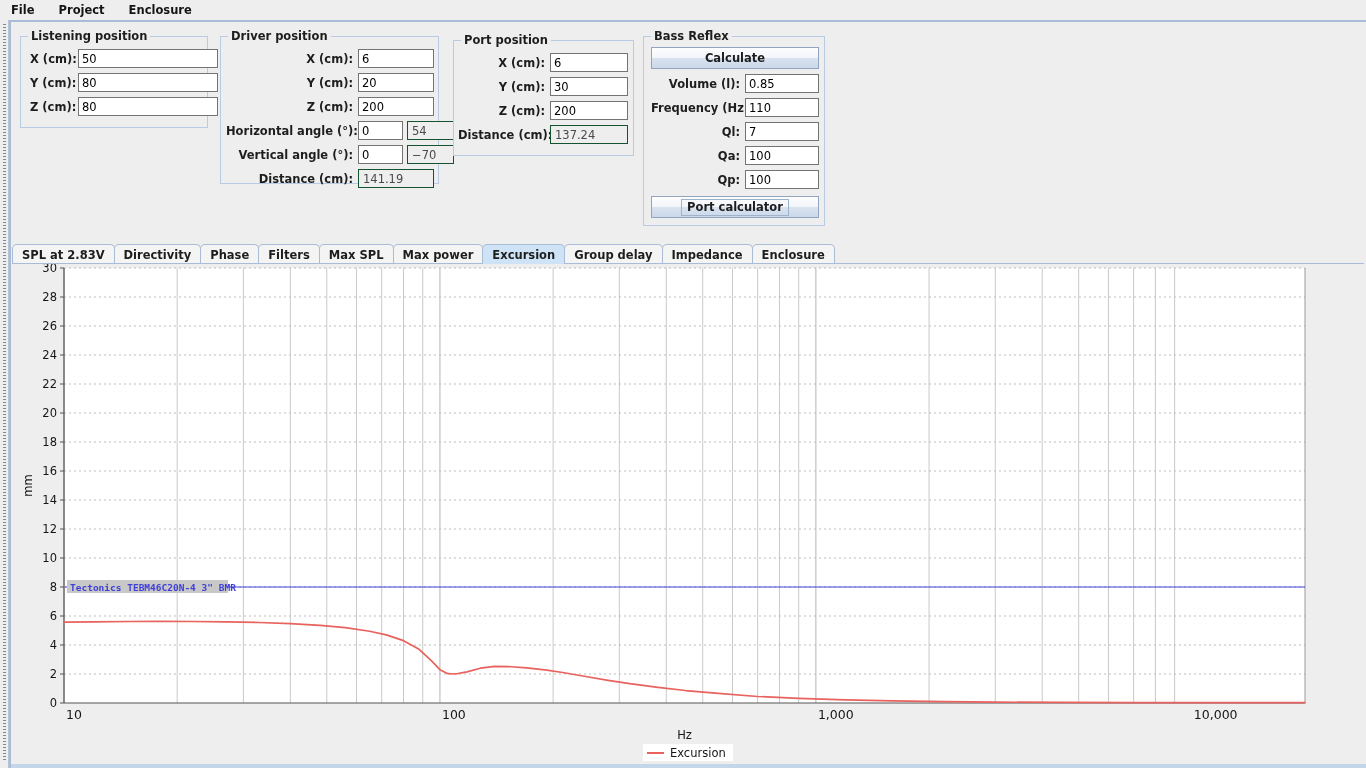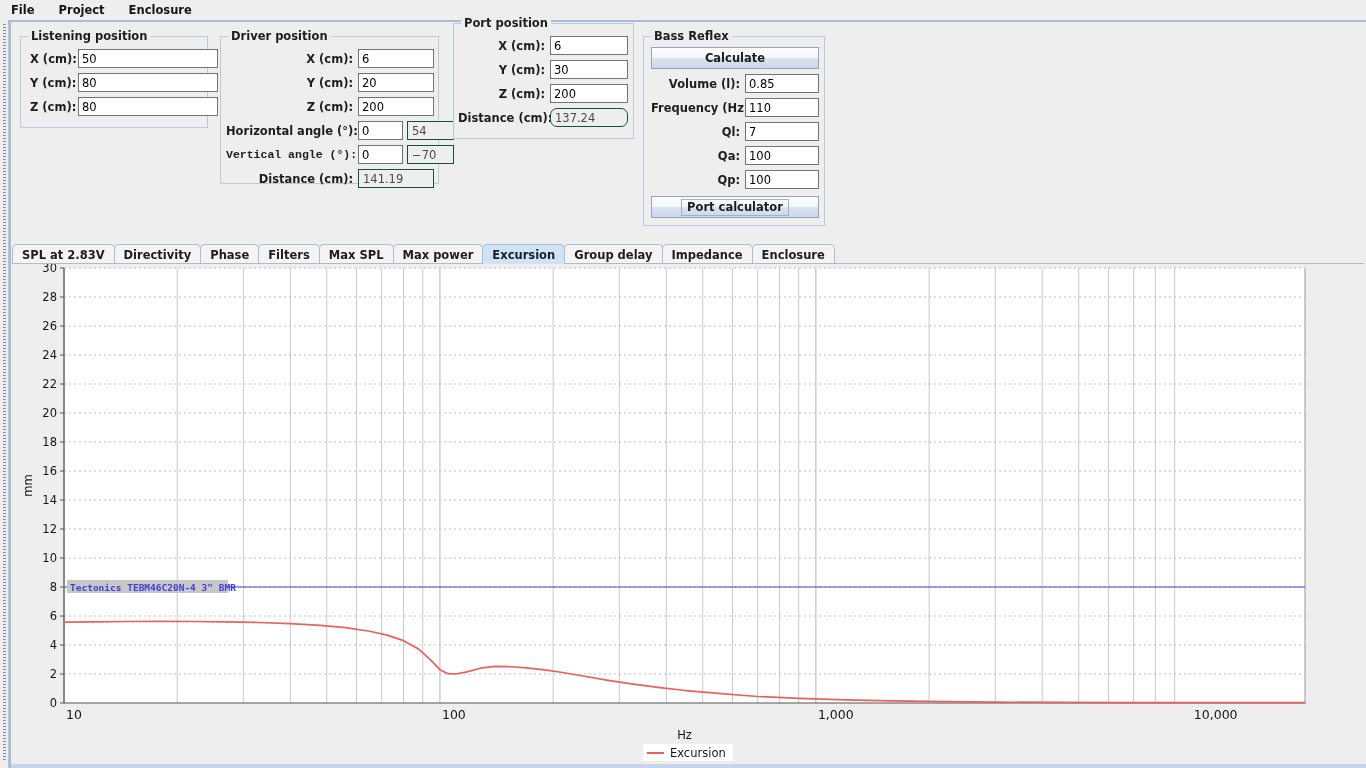--- a/index.html
+++ b/index.html
@@ -251,48 +251,48 @@
     <div class="frow" style="left:5px; top:60px;">
       <div class="flabel" style="width:132px;">Z (cm):</div>
       <input class="fin" style="width: 76px;" value="200">
     </div>
     <div class="frow" style="left:5px; top:84px;">
       <div class="flabel" style="width:132px;">Horizontal angle (°):</div>
       <input class="fin" style="width: 45px;" value="0">
       <div class="fro" style="width:47px; margin-left:4px;">54</div>
     </div>
     <div class="frow" style="left:5px; top:108px;">
-      <div class="flabel" style="width:132px;font-family:Liberation Mono, monospace;">Vertical angle (°):</div>
+      <div class="flabel" style="width:132px;">Vertical angle (°):</div>
       <input class="fin" style="width: 45px;" value="0">
       <div class="fro" style="width:47px; margin-left:4px;">−70</div>
     </div>
     <div class="frow" style="left:5px; top:132px;">
       <div class="flabel" style="width:132px;">Distance (cm):</div>
       <div class="fro" style="width:76px;">141.19</div>
     </div>
   </div>
 
-  <div class="groupbox" style="left:442px; top:1px; width:181px; height:116px;">
+  <div class="groupbox" style="left:442px; top:18px; width:181px; height:116px;">
     <div class="gtitle">Port position</div>
 
     <div class="frow" style="left:4px; top:12px;">
       <div class="flabel" style="width:92px;">X (cm):</div>
       <input class="fin" style="width: 78px;" value="6">
     </div>
     <div class="frow" style="left:4px; top:36px;">
       <div class="flabel" style="width:92px;">Y (cm):</div>
       <input class="fin" style="width: 78px;" value="30">
     </div>
     <div class="frow" style="left:4px; top:60px;">
       <div class="flabel" style="width:92px;">Z (cm):</div>
       <input class="fin" style="width: 78px;" value="200">
     </div>
     <div class="frow" style="left:4px; top:84px;">
       <div class="flabel" style="width:92px;">Distance (cm):</div>
-      <div class="fro" style="width:78px;border-radius:7px;">137.24</div>
+      <div class="fro" style="width:78px;">137.24</div>
     </div>
   </div>
 
   <div class="groupbox" style="left:632px; top:14px; width:182px; height:190px;">
     <div class="gtitle">Bass Reflex</div>
 
     <div class="btn" style="position:absolute; left:7px; top:10px; width:168px; height:22px;">
       <span>Calculate</span>
     </div>
 

